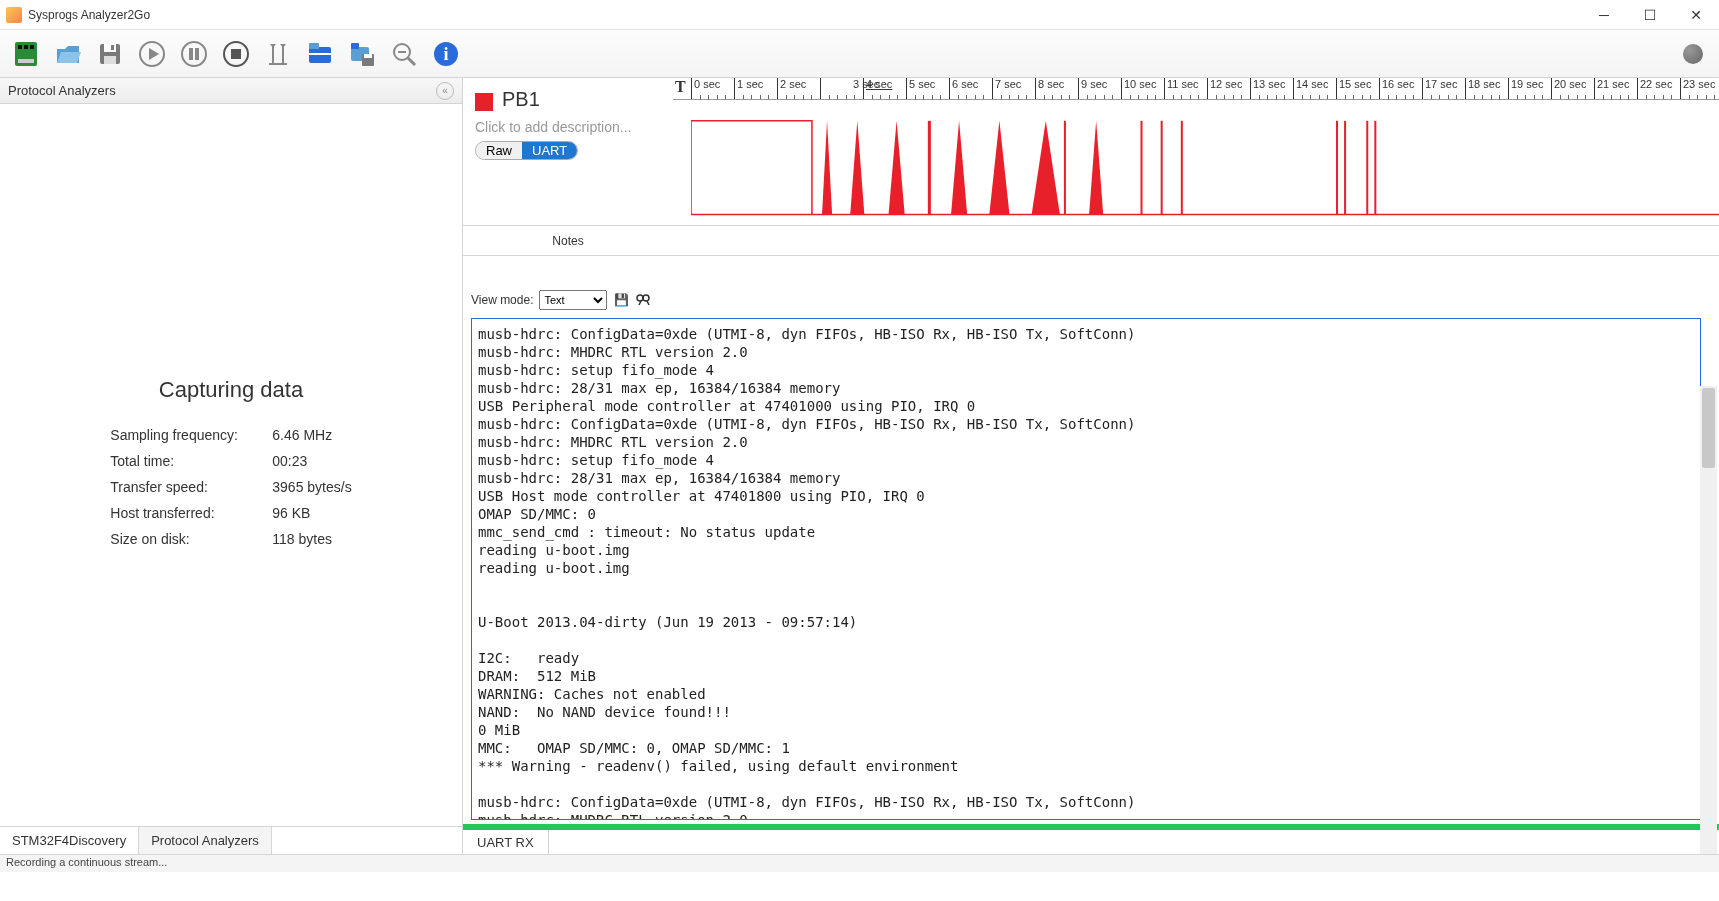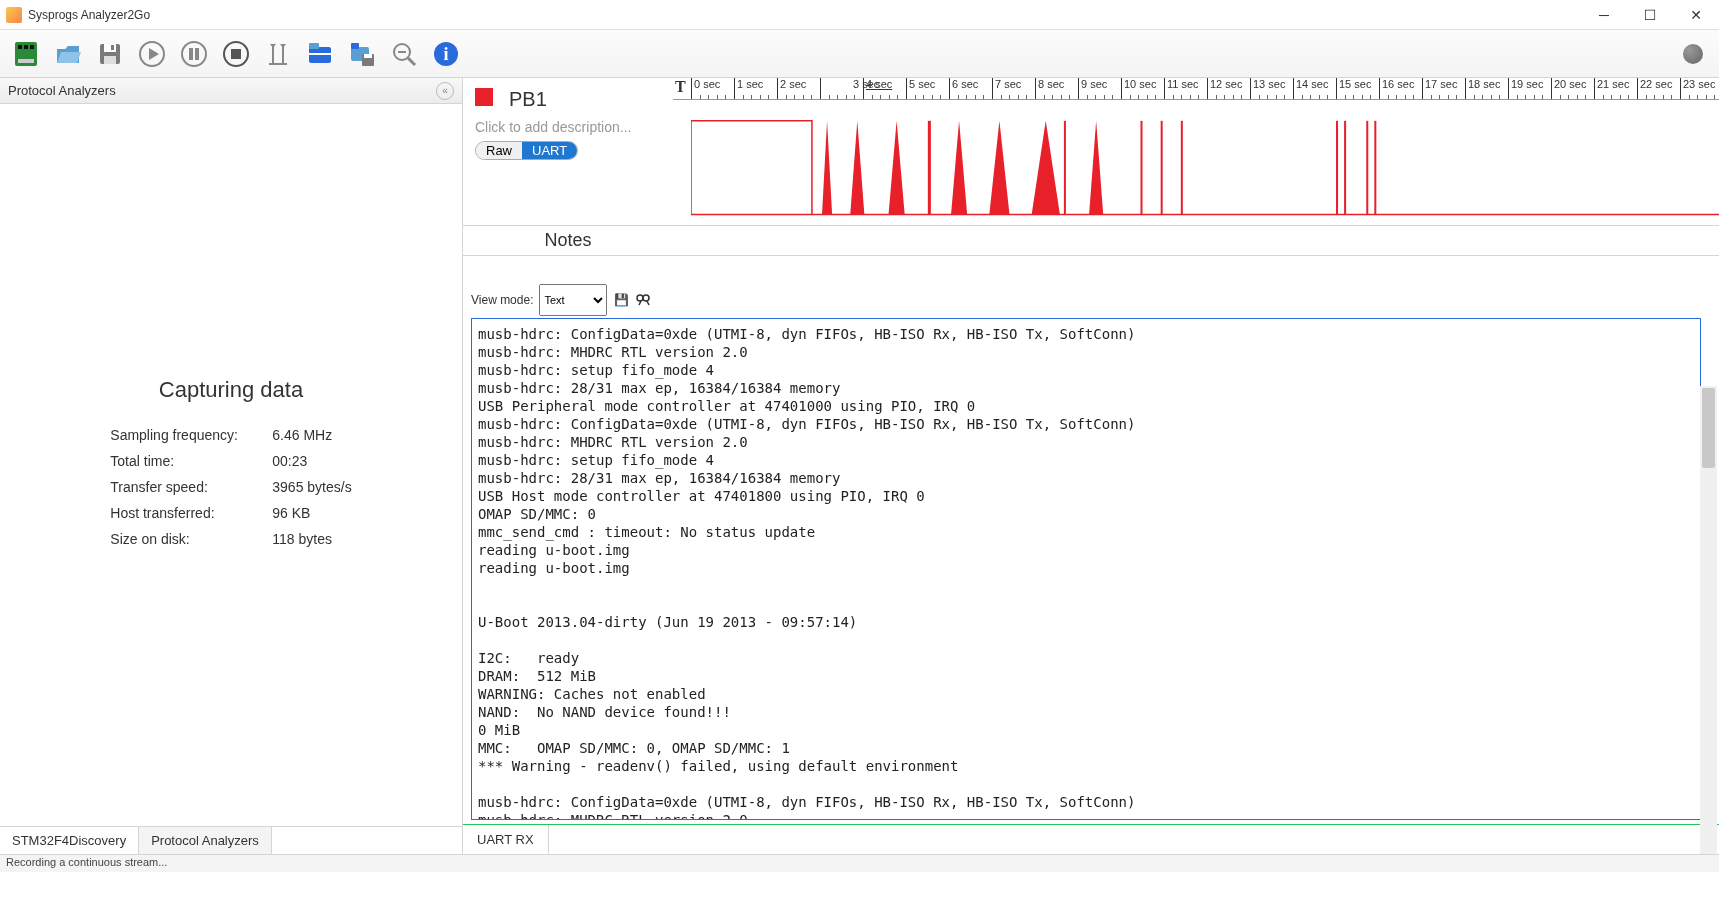--- a/index.html
+++ b/index.html
@@ -21,46 +21,46 @@
 .cap-title { font-size:22px; color:#333; margin-bottom:18px; }
 .cap-table { font-size:14px; color:#333; }
 .cap-table td { padding:4px 8px; }
 .cap-table td:first-child { text-align:left; min-width:160px; }
 .bottom-tabs { height:28px; display:flex; border-top:1px solid #d5d5d5; }
 .bottom-tabs .btab { padding:0 12px; display:flex; align-items:center; border-right:1px solid #d5d5d5; font-size:13px; color:#333; background:#f4f4f4; }
 .bottom-tabs .btab.inactive { background:#fff; }
 .content { flex:1; display:flex; flex-direction:column; overflow:hidden; }
 .signal-area { display:flex; height:148px; border-bottom:1px solid #d5d5d5; }
 .signal-left { width:210px; padding:10px 12px; }
-.signal-name-row { display:flex; align-items:flex-start; gap:16px; }
+.signal-name-row { display:flex; align-items:flex-end; gap:9px; }
 .sig-color { width:18px; height:18px; background:#e8202a; }
 .sig-name { font-size:20px; color:#333; }
 .sig-desc { color:#999; font-size:14px; margin-top:8px; }
 .sig-modes { margin-top:6px; display:inline-flex; border:1px solid #aaa; border-radius:10px; overflow:hidden; font-size:13px; }
 .sig-modes span { padding:1px 10px; }
 .sig-modes .raw { background:#f0f0f0; }
 .sig-modes .uart { background:#1f77d0; color:#fff; }
 .signal-right { flex:1; position:relative; overflow:hidden; }
 .ruler { height:22px; border-bottom:1px solid #999; display:flex; font-size:11px; color:#333; position:relative; }
 .ruler .tmark { position:absolute; left:2px; top:0; font-weight:bold; font-size:16px; font-family:Georgia,serif; }
 .ruler-ticks { position:absolute; left:18px; right:0; top:0; bottom:0; }
 .ruler-ticks .sec { position:absolute; top:0; bottom:0; border-left:1px solid #333; padding-left:2px; font-size:11px; white-space:nowrap; }
 .ruler-ticks .minor { position:absolute; bottom:0; width:1px; height:4px; background:#666; }
 .wave { position:absolute; left:18px; right:0; top:22px; bottom:0; }
 .wave svg { width:100%; height:100%; }
 .notes-row { height:30px; border-bottom:1px solid #d5d5d5; display:flex; }
-.notes-left { width:210px; display:flex; align-items:center; justify-content:center; font-size:18px; color:#333; }
+.notes-left { width:210px; display:flex; align-items:center; justify-content:center; font-size:12px; color:#333; }
 .viewmode-row { height:28px; display:flex; align-items:center; padding:0 8px; gap:6px; font-size:12px; color:#333; margin-top:30px; }
-.viewmode-row select { font-size:11px; height:32px; width:68px; }
+.viewmode-row select { font-size:11px; height:20px; width:68px; }
 .vm-icon { width:16px; height:16px; display:flex; align-items:center; justify-content:center; font-size:12px; }
 .textpane { margin:4px 18px 4px 8px; border:1px solid #2a6bdb; height:502px; overflow:auto; padding:6px; font-family:Consolas,monospace; font-size:14px; line-height:18px; color:#222; white-space:pre; position:relative; }
 .scrollbar-v { position:absolute; right:2px; top:308px; width:17px; height:502px; background:#f0f0f0; }
 .scrollbar-v .thumb { position:absolute; left:2px; right:2px; top:2px; height:80px; background:#c8c8c8; border-radius:2px; }
 .scrollbar-v .arrow { position:absolute; left:0; right:0; height:17px; display:flex; align-items:center; justify-content:center; font-size:9px; color:#666; }
-.content-tabs { height:30px; border-top:1px solid #22c55e; display:flex;text-align:right; }
+.content-tabs { height:30px; border-top:6px solid #22c55e; display:flex;text-align:right; }
 .content-tabs .ctab { padding:0 14px; display:flex; align-items:center; font-size:13px; color:#333; border-right:1px solid #d5d5d5; background:#fff; }
 .statusbar { height:18px; background:#f4f4f4; border-top:1px solid #d5d5d5; font-size:11px; color:#444; padding:1px 6px; }
 </style>
 </head>
 <body>
 
 <div class="titlebar">
   <div class="app-icon"></div>
   <div class="title">Sysprogs Analyzer2Go</div>
   <div class="win-controls">

